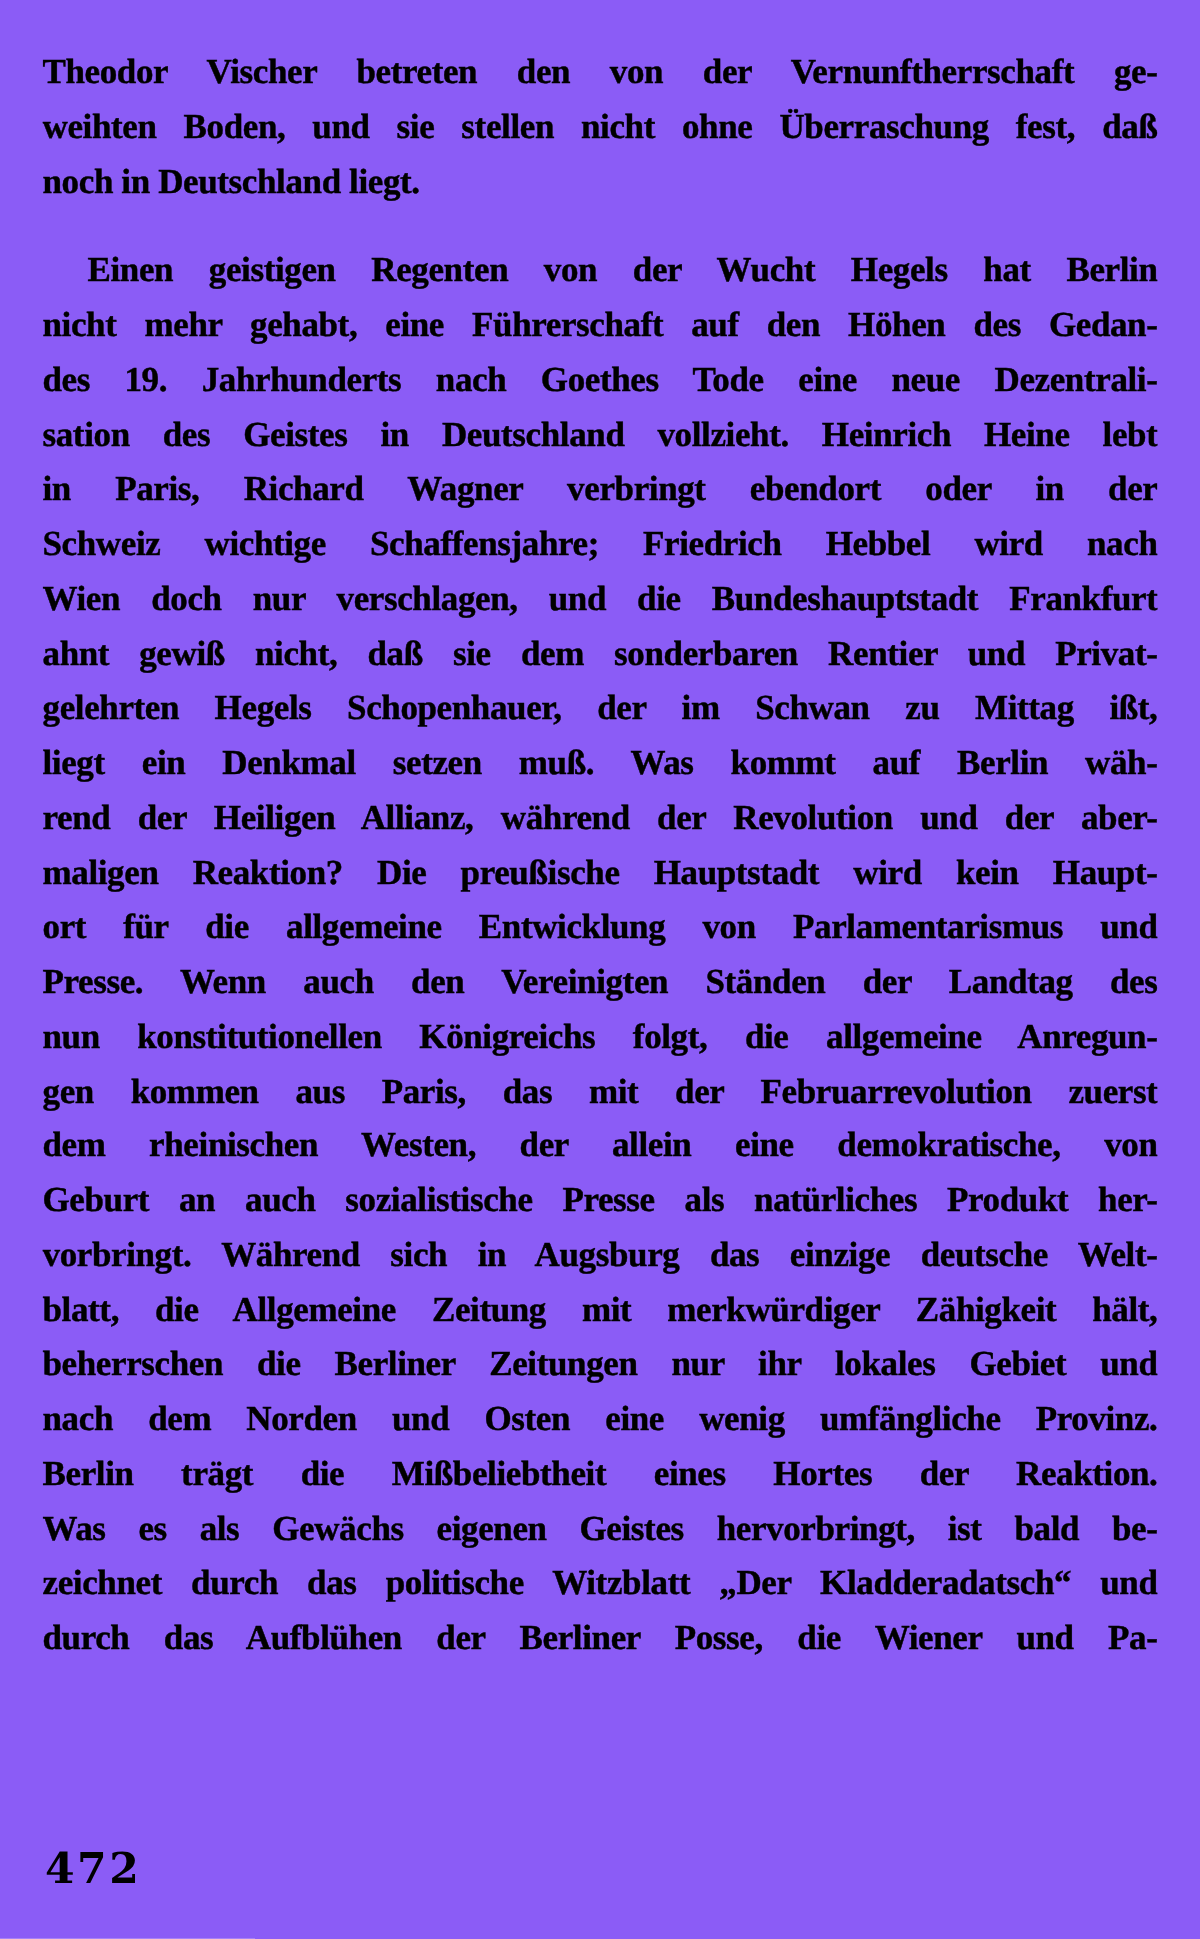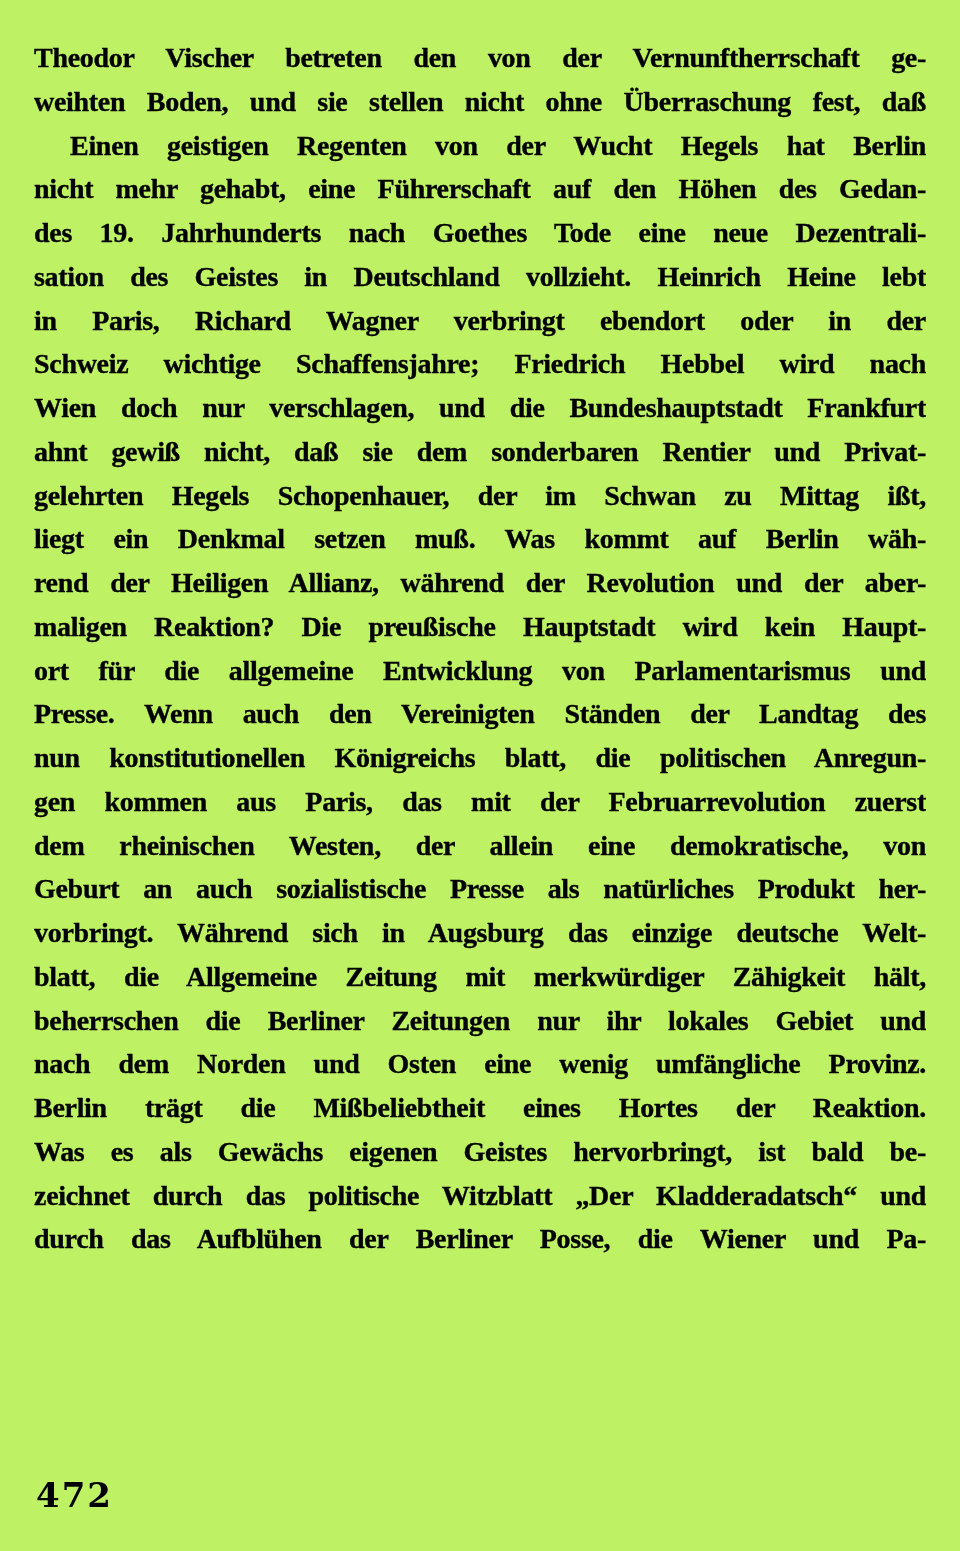--- a/index.html
+++ b/index.html
@@ -11,21 +11,21 @@
     width: 960px;
     height: 1551px;
     position: relative;
     overflow: hidden;
   }
   .scan-page {
     position: absolute;
     left: 0; top: 0;
     width: 960px;
     height: 1551px;
-    background: #bef264;
+    background: #8b5cf6;
   }
   .text-block {
     position: absolute;
     left: 34px;
     top: 36px;
     width: 892px;
     color: #000000;
   }
   .text-line {
     font-family: "Liberation Serif", "DejaVu Serif", serif;
@@ -38,55 +38,57 @@
     text-align-last: justify;
     overflow: hidden;
     
     -webkit-text-stroke: 0.35px #000;
   }
   .text-line.para-end {
     text-align-last: left;
   }
   .text-line.indent {
     text-indent: 36px;
+    margin-top: 28px;
   }
   .page-number {
     position: absolute;
     left: 36px;
     top: 1472px;
     font-family: "DejaVu Serif", "Liberation Serif", serif;
     font-weight: 700;
     font-size: 34px;
     line-height: 46px;
     color: #000000;
     letter-spacing: 2px;
   }
 </style>
 </head>
 <body>
 
 <div class="scan-page">
   <div class="text-block">
       <div class="text-line">Theodor Vischer betreten den von der Vernunftherrschaft ge-</div>
       <div class="text-line">weihten Boden, und sie stellen nicht ohne Überraschung fest, daß</div>
+      <div class="text-line para-end">noch in Deutschland liegt.</div>
       <div class="text-line indent">Einen geistigen Regenten von der Wucht Hegels hat Berlin</div>
       <div class="text-line">nicht mehr gehabt, eine Führerschaft auf den Höhen des Gedan-</div>
       <div class="text-line">des 19. Jahrhunderts nach Goethes Tode eine neue Dezentrali-</div>
       <div class="text-line">sation des Geistes in Deutschland vollzieht. Heinrich Heine lebt</div>
       <div class="text-line">in Paris, Richard Wagner verbringt ebendort oder in der</div>
       <div class="text-line">Schweiz wichtige Schaffensjahre; Friedrich Hebbel wird nach</div>
       <div class="text-line">Wien doch nur verschlagen, und die Bundeshauptstadt Frankfurt</div>
       <div class="text-line">ahnt gewiß nicht, daß sie dem sonderbaren Rentier und Privat-</div>
       <div class="text-line">gelehrten Hegels Schopenhauer, der im Schwan zu Mittag ißt,</div>
       <div class="text-line">liegt ein Denkmal setzen muß. Was kommt auf Berlin wäh-</div>
       <div class="text-line">rend der Heiligen Allianz, während der Revolution und der aber-</div>
       <div class="text-line">maligen Reaktion? Die preußische Hauptstadt wird kein Haupt-</div>
       <div class="text-line">ort für die allgemeine Entwicklung von Parlamentarismus und</div>
       <div class="text-line">Presse. Wenn auch den Vereinigten Ständen der Landtag des</div>
-      <div class="text-line">nun konstitutionellen Königreichs blatt, die politischen Anregun-</div>
+      <div class="text-line">nun konstitutionellen Königreichs folgt, die allgemeine Anregun-</div>
       <div class="text-line">gen kommen aus Paris, das mit der Februarrevolution zuerst</div>
       <div class="text-line">dem rheinischen Westen, der allein eine demokratische, von</div>
       <div class="text-line">Geburt an auch sozialistische Presse als natürliches Produkt her-</div>
       <div class="text-line">vorbringt. Während sich in Augsburg das einzige deutsche Welt-</div>
       <div class="text-line">blatt, die Allgemeine Zeitung mit merkwürdiger Zähigkeit hält,</div>
       <div class="text-line">beherrschen die Berliner Zeitungen nur ihr lokales Gebiet und</div>
       <div class="text-line">nach dem Norden und Osten eine wenig umfängliche Provinz.</div>
       <div class="text-line">Berlin trägt die Mißbeliebtheit eines Hortes der Reaktion.</div>
       <div class="text-line">Was es als Gewächs eigenen Geistes hervorbringt, ist bald be-</div>
       <div class="text-line">zeichnet durch das politische Witzblatt „Der Kladderadatsch“ und</div>

